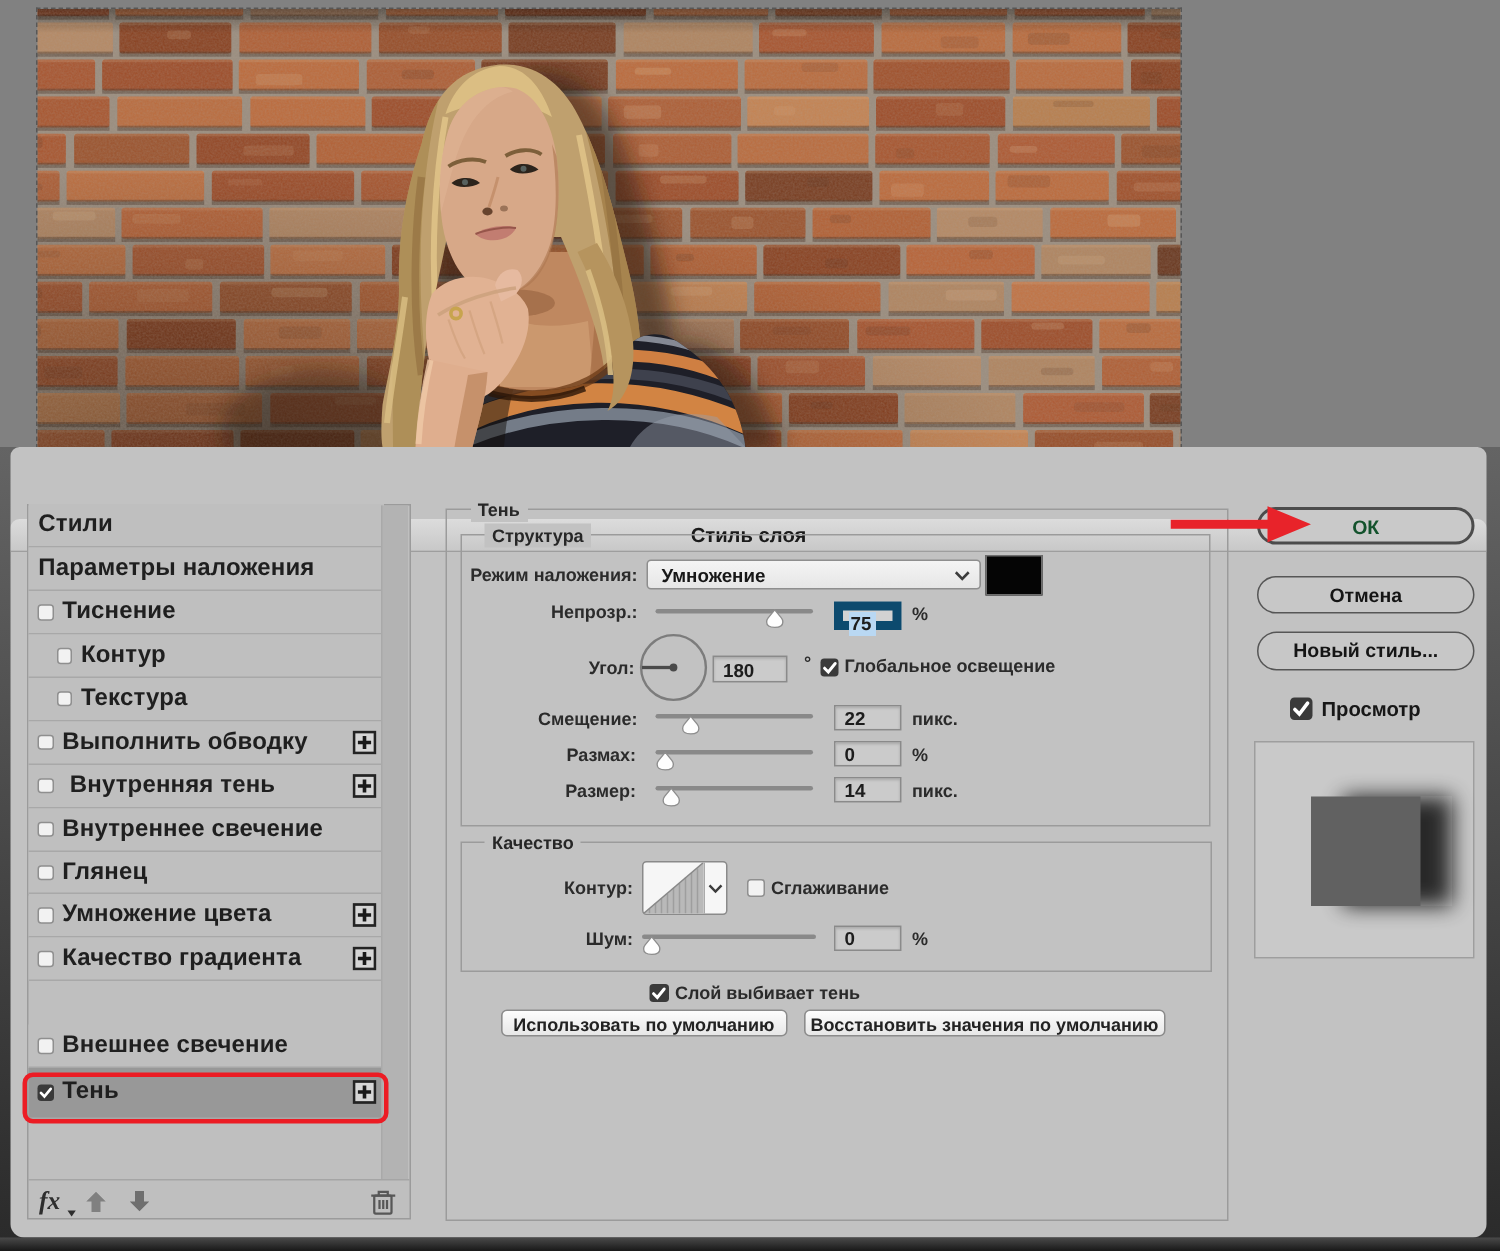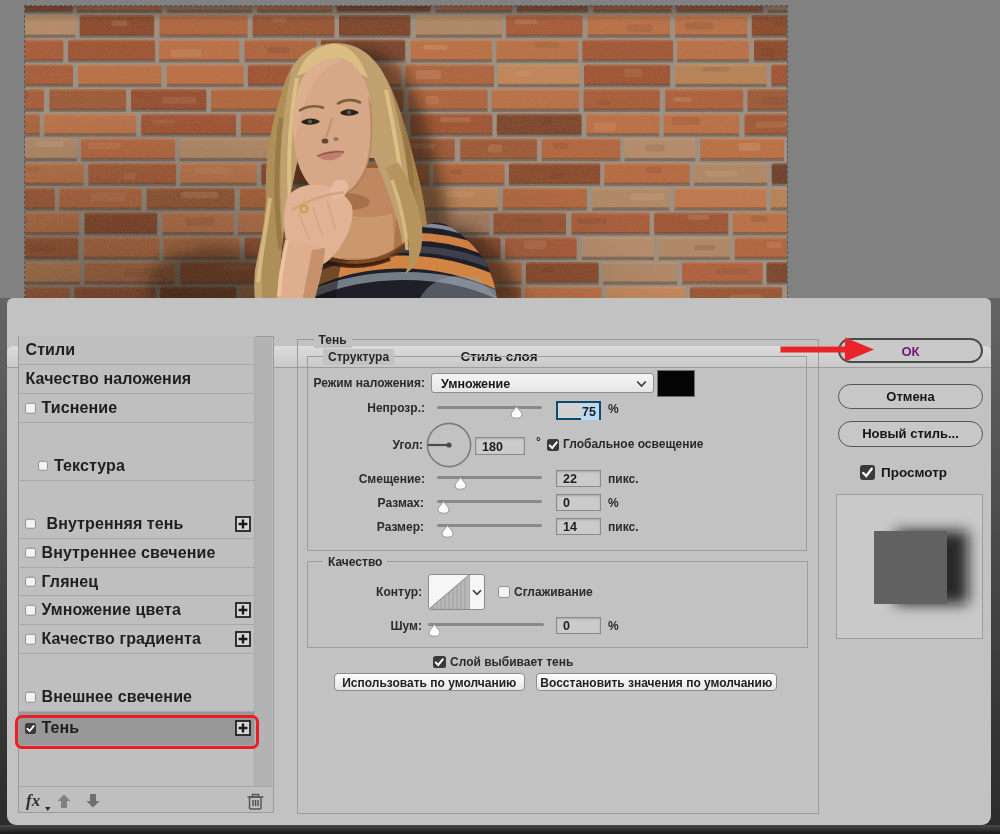--- a/index.html
+++ b/index.html
@@ -29,31 +29,31 @@
 .plusb { position:absolute; right:4.5px; top:50%; margin-top:-8px; width:16px; height:16px; }
 #redrect { position:absolute; left:-4px; top:378px; width:244px; height:34px; border:3px solid #ec1c24; border-radius:7px; }
 #fxbar { position:absolute; left:0; top:449px; width:254px; height:27px; border-top:1px solid #a5a5a5;padding-left:16px; }
 
 .fieldset { position:absolute; border:1px solid #9b9b9b; }
 .flabel { position:absolute; top:-8px; background:#c2c2c2; padding:0 5px; font-size:12px; font-weight:bold; color:#272727; white-space:nowrap; line-height:16px; }
 .rlab, .blab, .ulab { position:absolute; font-size:12px; font-weight:bold; color:#2b2b2b; white-space:nowrap; height:16px; line-height:16px; }
 .trk { position:absolute; height:3px; background:#898989; border-radius:1.5px; }
 .fld { position:absolute; background:#cbcbcb; border:1px solid #8a8a8a; font-size:12.5px; font-weight:bold; color:#1d1d1d;
   padding-left:6px; box-shadow:inset 0 1px 2px rgba(0,0,0,0.18); }
-.fld.foc { background:#d2d2d2; border:2px solid #0c4a6e; box-shadow:none; padding-left:4px;text-align:right; }
+.fld.foc { background:#d2d2d2; border:6px solid #0c4a6e; box-shadow:none; padding-left:4px; }
 .fld.foc i { font-style:normal; background:#b9d8f3; padding:1px 3px 1px 1px; }
 .drop { position:absolute; background:linear-gradient(#f4f4f4,#e6e6e6); border:1px solid #8e8e8e; border-radius:3px; }
 .droptxt { position:absolute; left:9px; top:2.5px; font-size:12.5px; font-weight:bold; color:#171717; }
 .cbc2 { position:absolute; background:#3a3a3a; border-radius:2.5px; }
 .cbc2 svg { position:absolute; left:0; top:0; }
 .cbu2 { position:absolute; width:12px; height:12px; background:#f2f2f2; border:1px solid #8f8f8f; border-radius:2.5px; }
 .pbtn { position:absolute; background:linear-gradient(#fdfdfd,#e7e7e7); border:1px solid #8c8c8c; border-radius:4px;
   text-align:center; font-size:12px; font-weight:bold; color:#222; white-space:nowrap; }
 .okbtn { position:absolute; background:#c9c9c9; border:2px solid #4c4c4c; border-radius:13px;
-  text-align:center; font-size:13px; font-weight:bold; color:#701a75; }
+  text-align:center; font-size:13px; font-weight:bold; color:#14532d; }
 .pillbtn { position:absolute; background:#c7c7c7; border:1.5px solid #565656; border-radius:13px;
   text-align:center; font-size:13px; font-weight:bold; color:#151515; }
 .prevlab { position:absolute; font-size:13.5px; font-weight:bold; color:#171717; }
 </style></head>
 <body>
 <div id="photo"><svg width="762" height="292" viewBox="0 0 762 292" xmlns="http://www.w3.org/2000/svg">
 <defs>
 <filter id="shblur" x="-30%" y="-30%" width="160%" height="160%">
           <feGaussianBlur stdDeviation="7"></feGaussianBlur>
         </filter>
@@ -630,29 +630,41 @@
 </g>
 </svg></div>
 <div id="sidebg"></div>
 <div id="dlg">
   <div id="title">Стиль слоя</div>
   <div id="lpanel">
     <div class="lrow" style="top:-0.1px;height:28.9px">
         <span class="ltext" style="left:7.0px">Стили</span>
       </div>
 <div class="lrow" style="top:28.8px;height:28.9px">
-        <span class="ltext" style="left:7.0px">Качество наложения</span>
+        <span class="ltext" style="left:7.0px">Параметры наложения</span>
       </div>
 <div class="lrow" style="top:57.7px;height:28.9px">
         <span class="cbu" style="left:6.5px"></span>
         <span class="ltext" style="left:23.0px">Тиснение</span>
       </div>
+<div class="lrow" style="top:86.6px;height:28.9px">
+        <span class="cbu" style="left:19.0px"></span>
+        <span class="ltext" style="left:35.5px">Контур</span>
+      </div>
 <div class="lrow" style="top:115.5px;height:28.9px">
         <span class="cbu" style="left:19.0px"></span>
         <span class="ltext" style="left:35.5px">Текстура</span>
+      </div>
+<div class="lrow" style="top:144.4px;height:28.9px">
+        <span class="cbu" style="left:6.5px"></span>
+        <span class="ltext" style="left:23.0px">Выполнить обводку</span>
+        <span class="plusb"><svg width="16" height="16" viewBox="0 0 16 16">
+            <rect x="1" y="1" width="14" height="14" fill="#d6d6d6" stroke="#232323" stroke-width="1.8"></rect>
+            <path d="M8 3.6 V12.4 M3.6 8 H12.4" stroke="#1a1a1a" stroke-width="2.4"></path>
+          </svg></span>
       </div>
 <div class="lrow" style="top:173.3px;height:28.9px">
         <span class="cbu" style="left:6.5px"></span>
         <span class="ltext" style="left:28px">Внутренняя тень</span>
         <span class="plusb"><svg width="16" height="16" viewBox="0 0 16 16">
             <rect x="1" y="1" width="14" height="14" fill="#d6d6d6" stroke="#232323" stroke-width="1.8"></rect>
             <path d="M8 3.6 V12.4 M3.6 8 H12.4" stroke="#1a1a1a" stroke-width="2.4"></path>
           </svg></span>
       </div>
 <div class="lrow" style="top:202.2px;height:28.9px">

